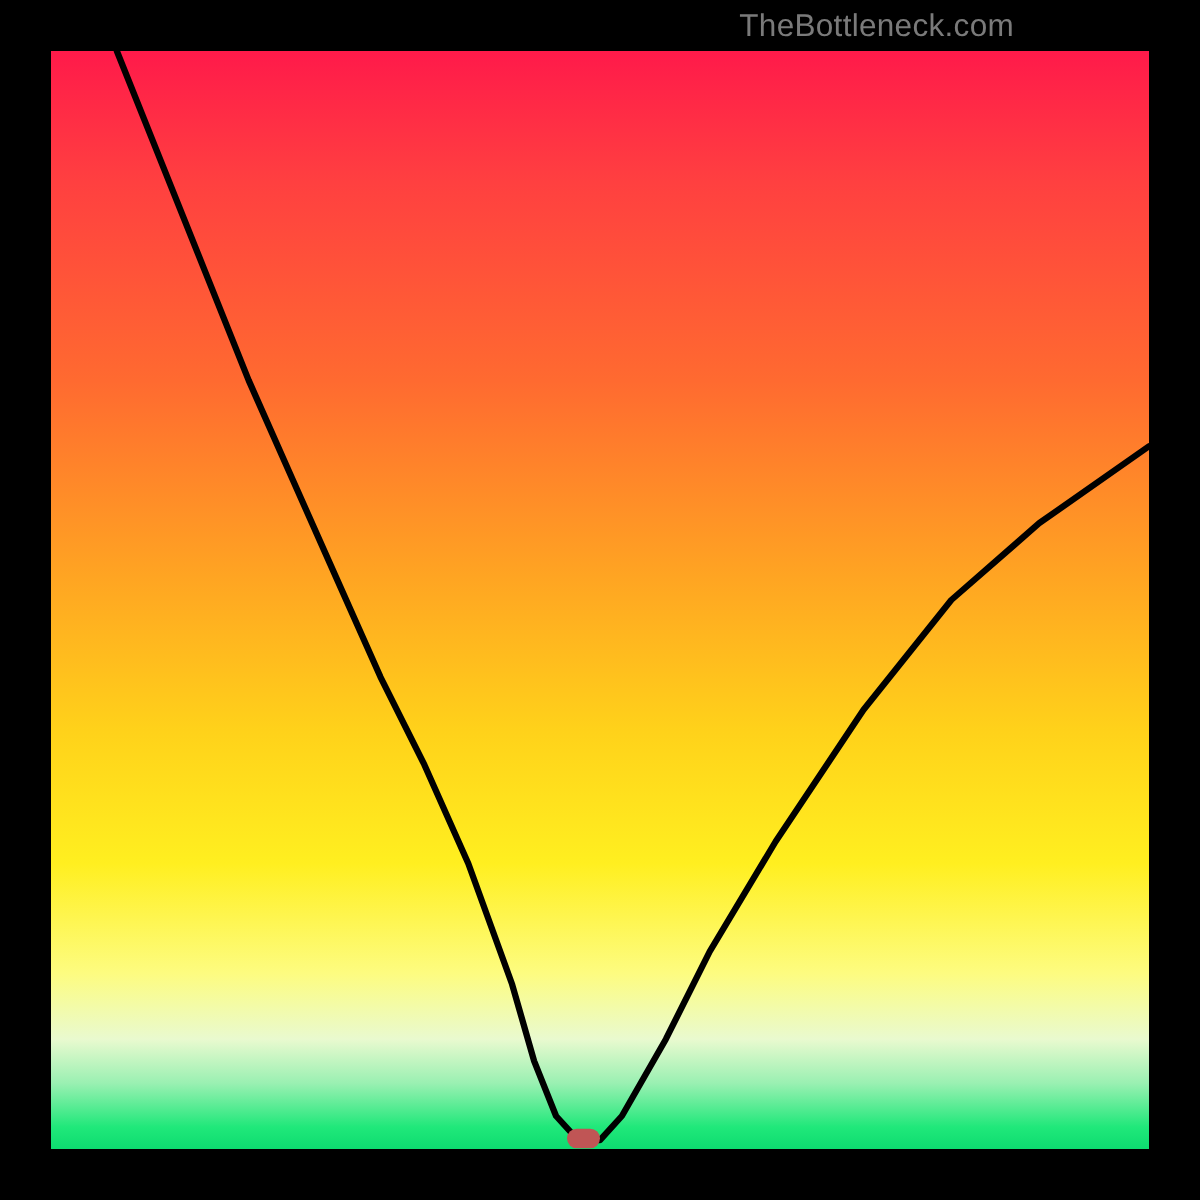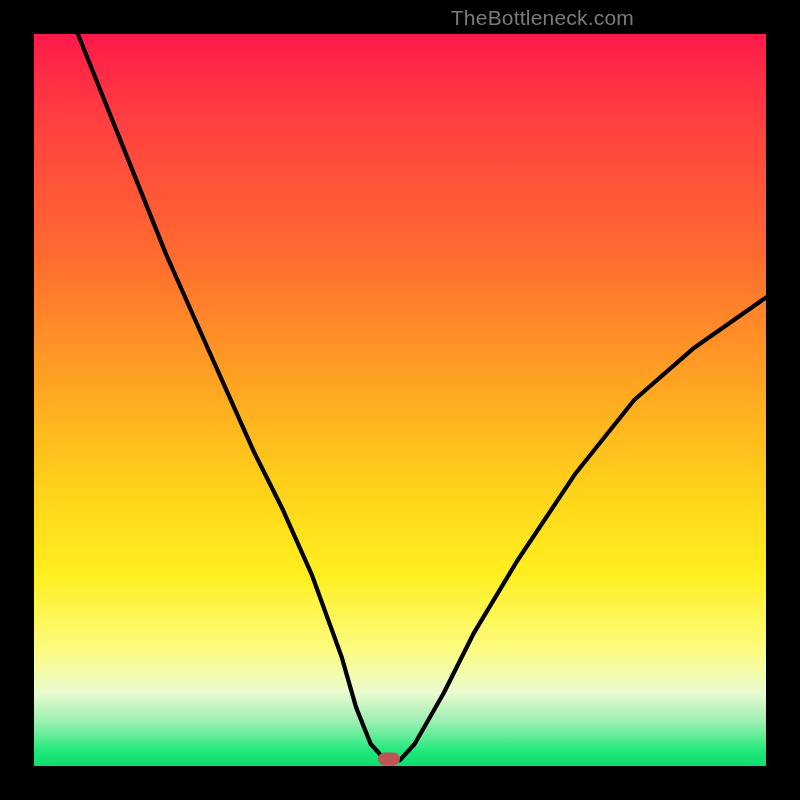--- a/index.html
+++ b/index.html
@@ -11,20 +11,21 @@
     overflow: hidden;
     font-family: Arial, Helvetica, sans-serif;
   }
   .frame {
     position: absolute;
     top: 0;
     left: 0;
     width: 652px;
     height: 800px;
     background: #000;
+    padding-left: 42px;
   }
   .plot {
     position: absolute;
     top: 34px;
     left: 34px;
     width: 732px;
     height: 732px;
     
     background: linear-gradient(
       to bottom,

